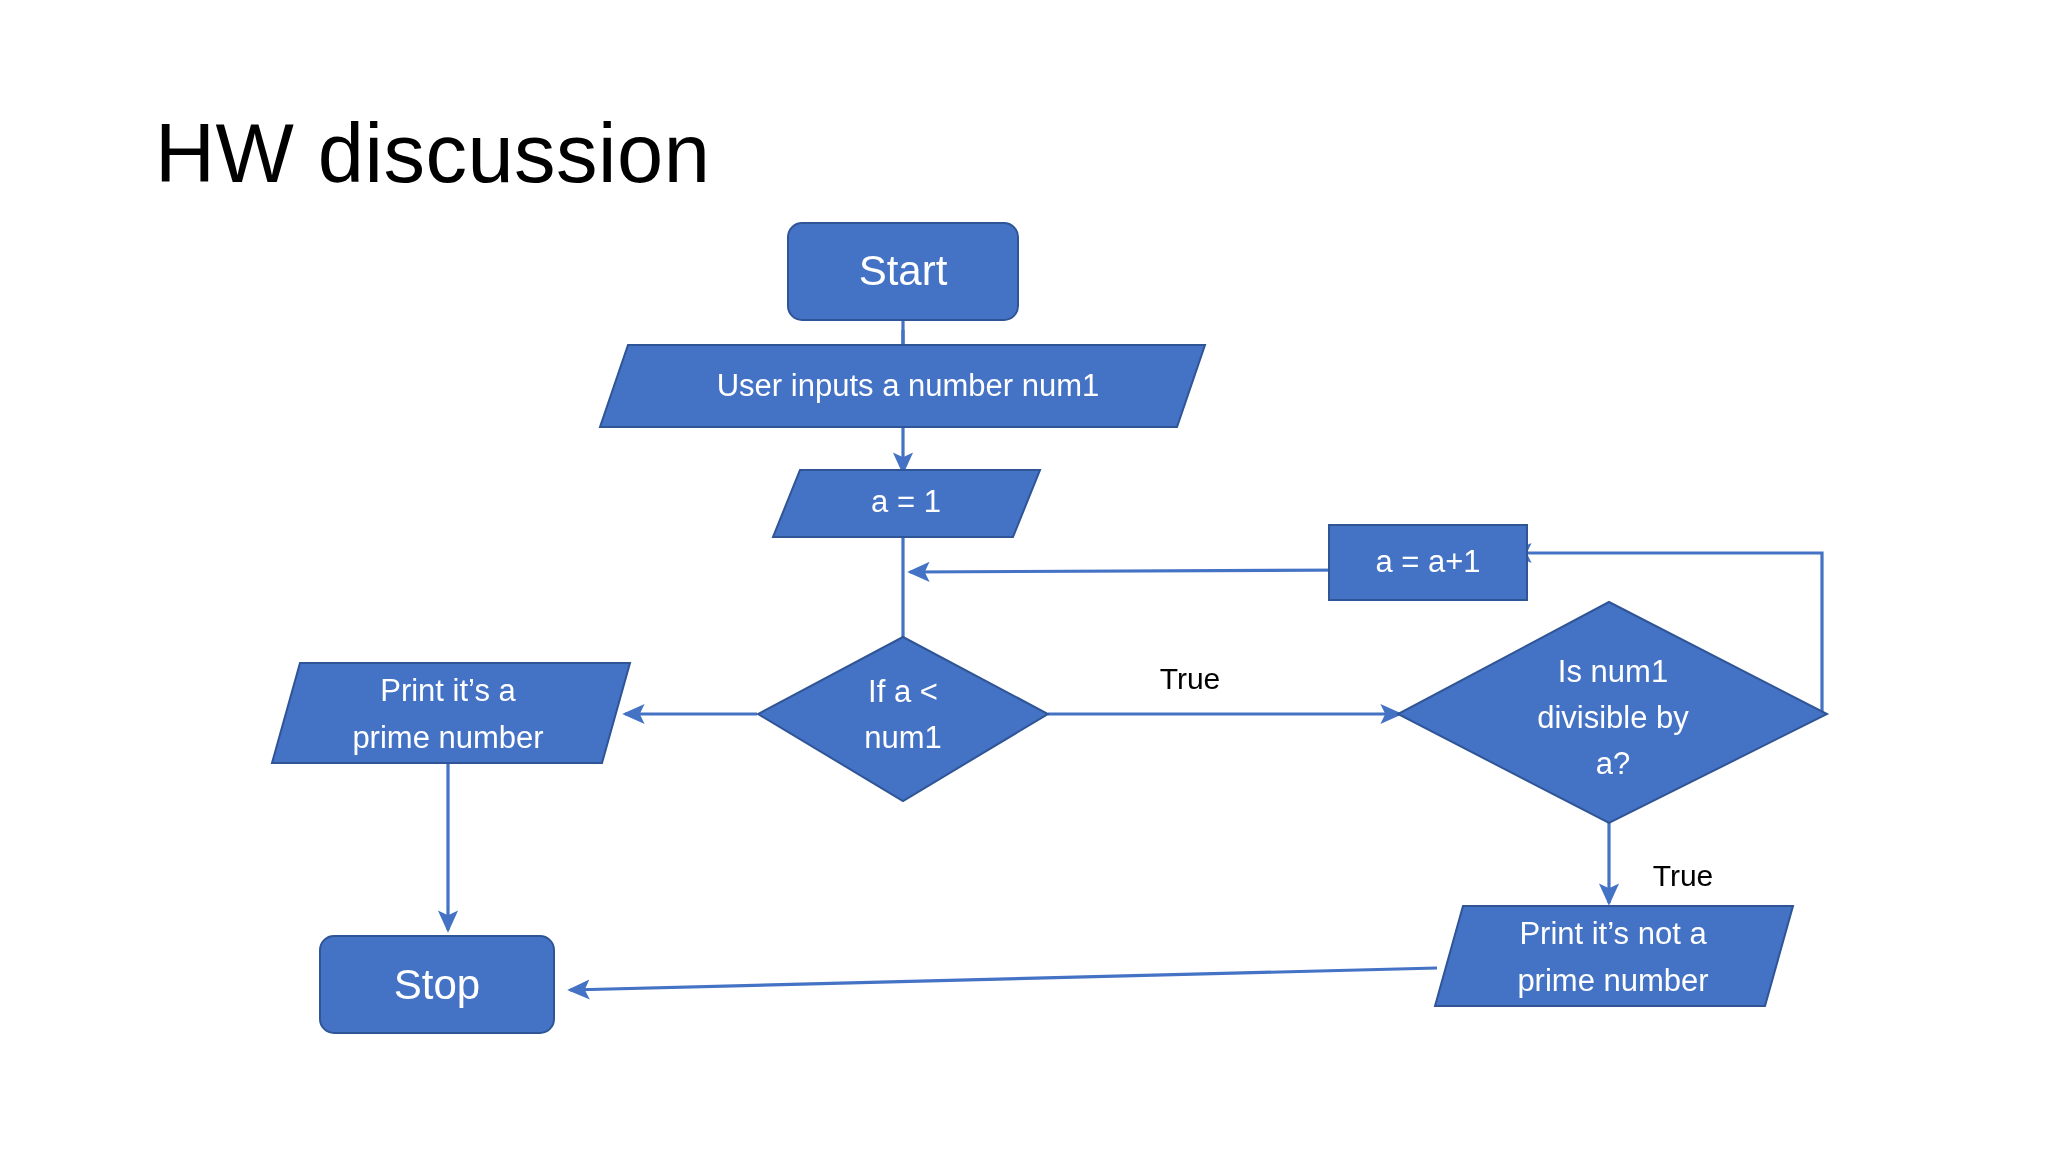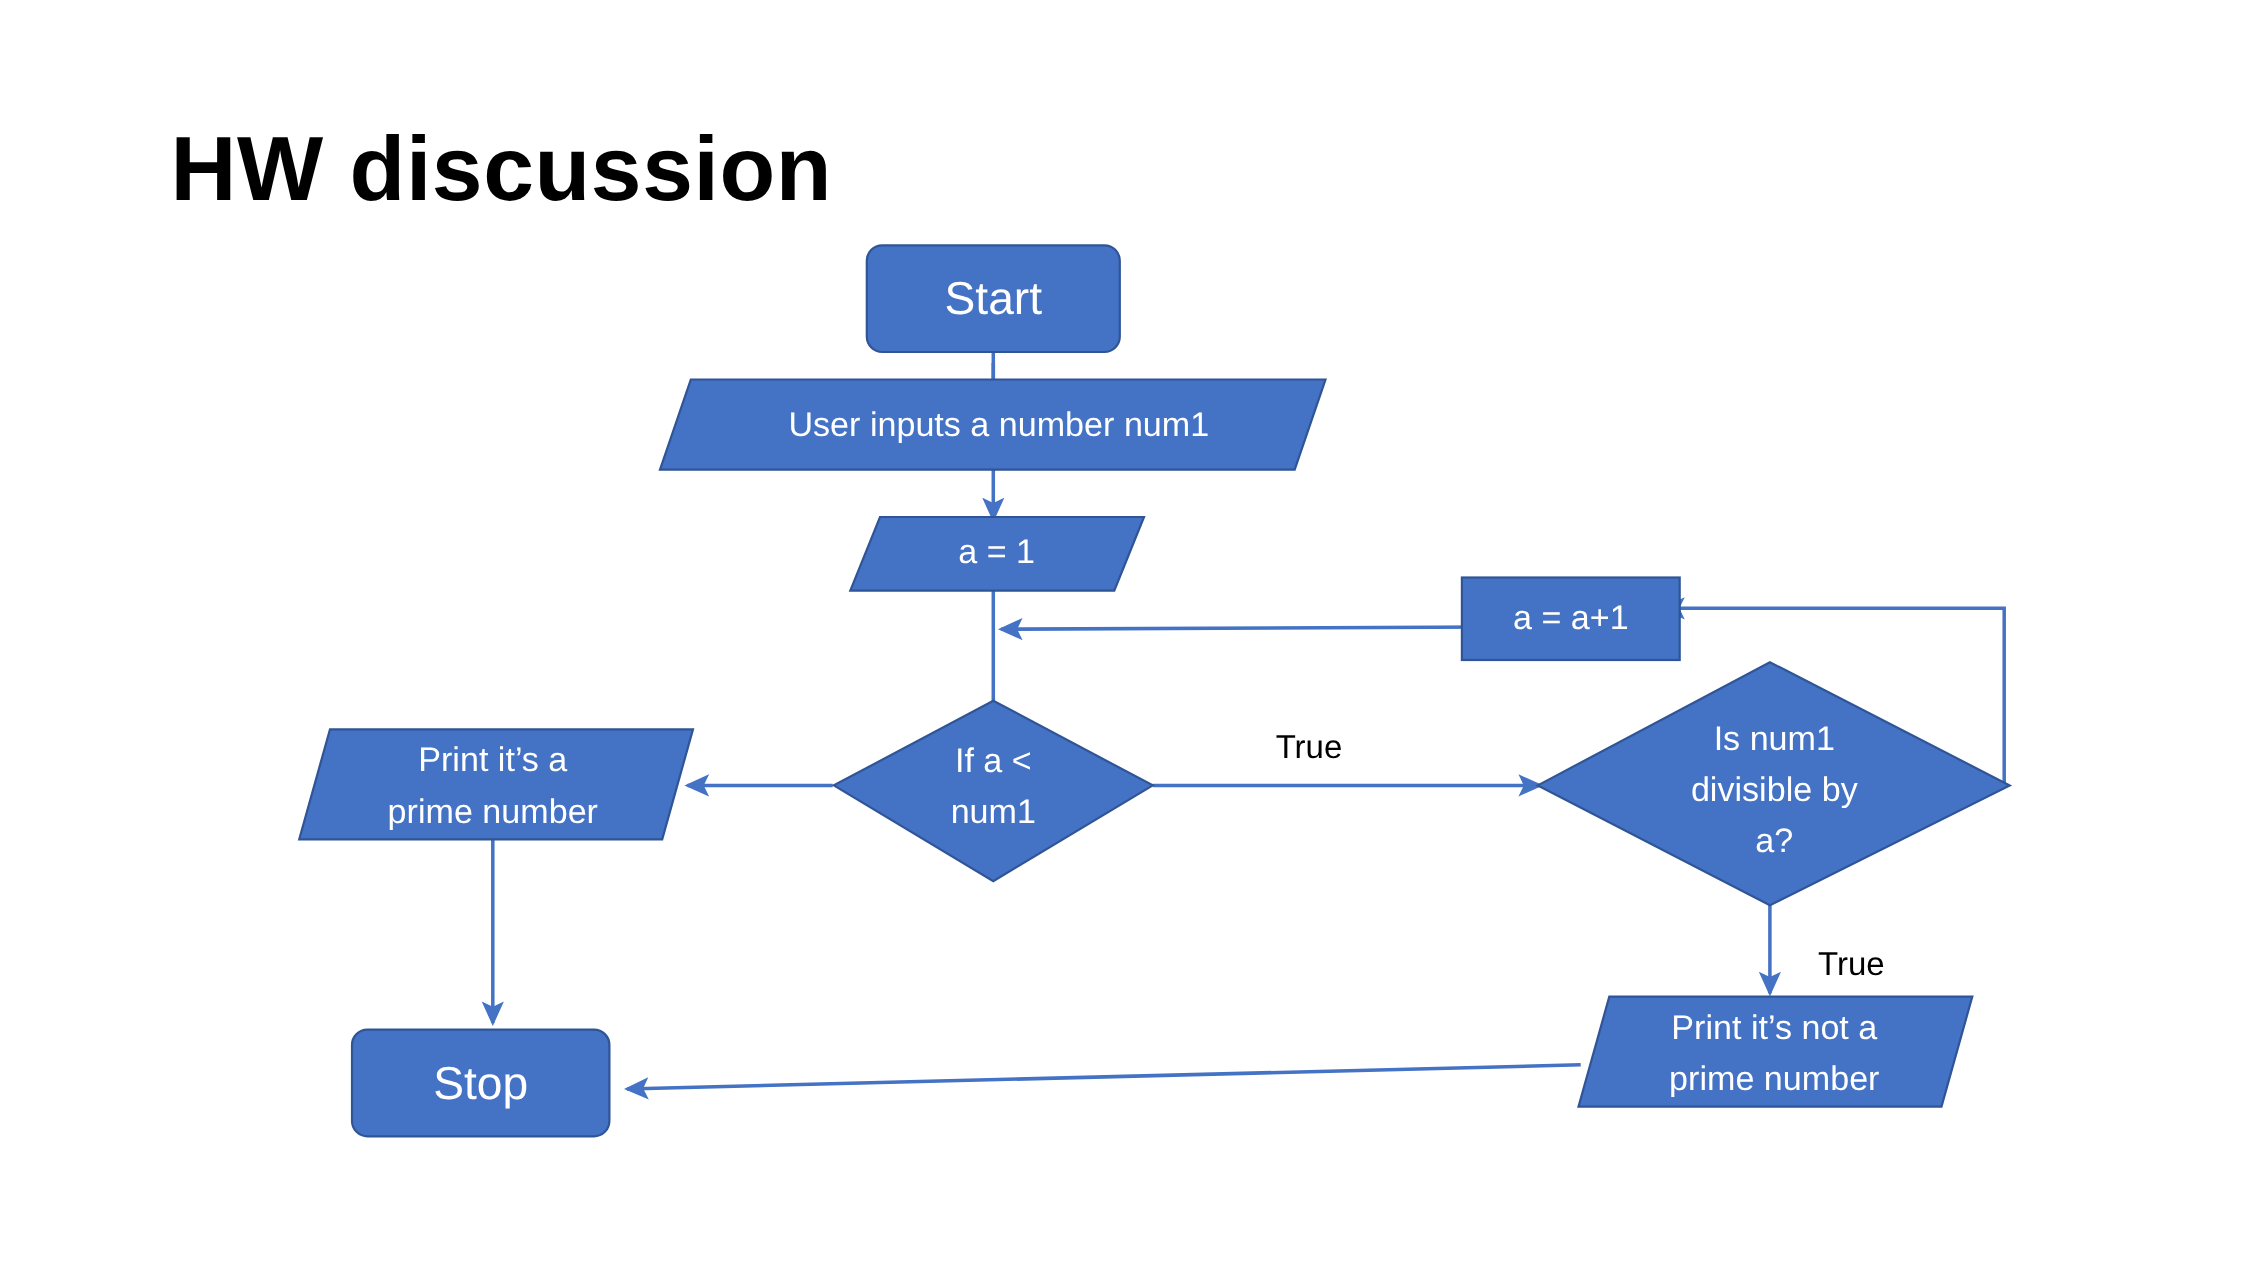--- a/index.html
+++ b/index.html
@@ -19,21 +19,21 @@
     position: absolute;
     inset: 0;
     background: #ffffff;
   }
   #page-title {
     position: absolute;
     left: 155px;
     top: 112px;
     font-family: "Liberation Sans", sans-serif;
     font-size: 83px;
-    font-weight: 700;
+    font-weight: 400;
     color: #000000;
     letter-spacing: 0.5px;
     line-height: 1;
     white-space: nowrap;
   }
   #flow-svg {
     position: absolute;
     left: 0;
     top: 0;
     width: 2048px;

